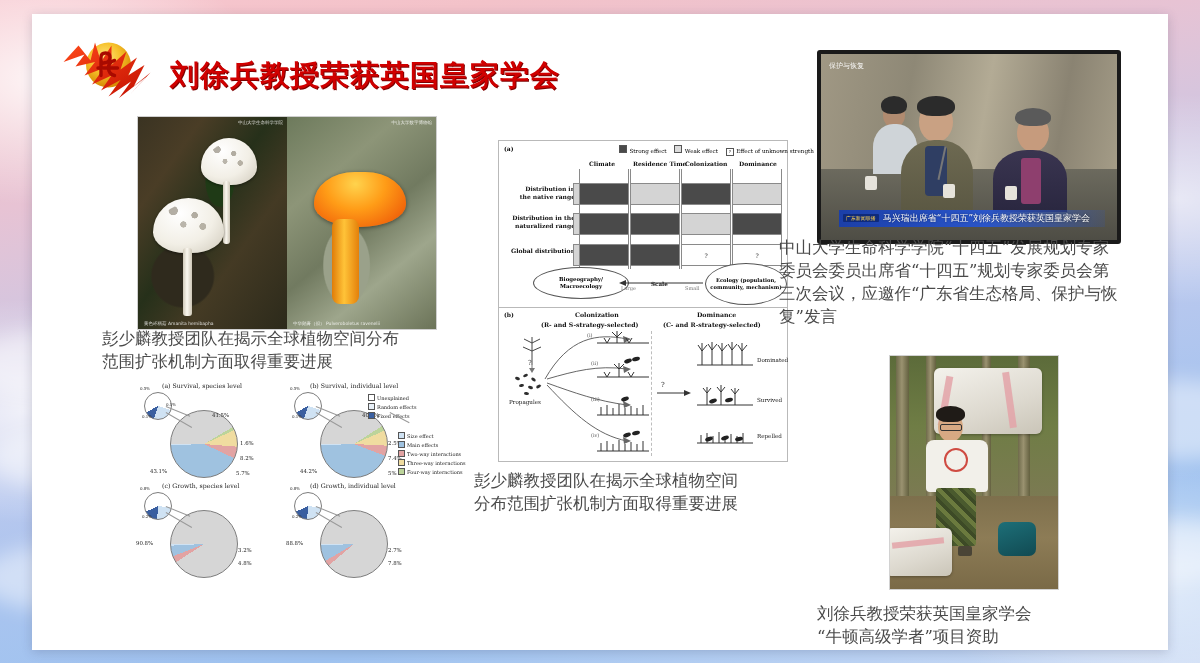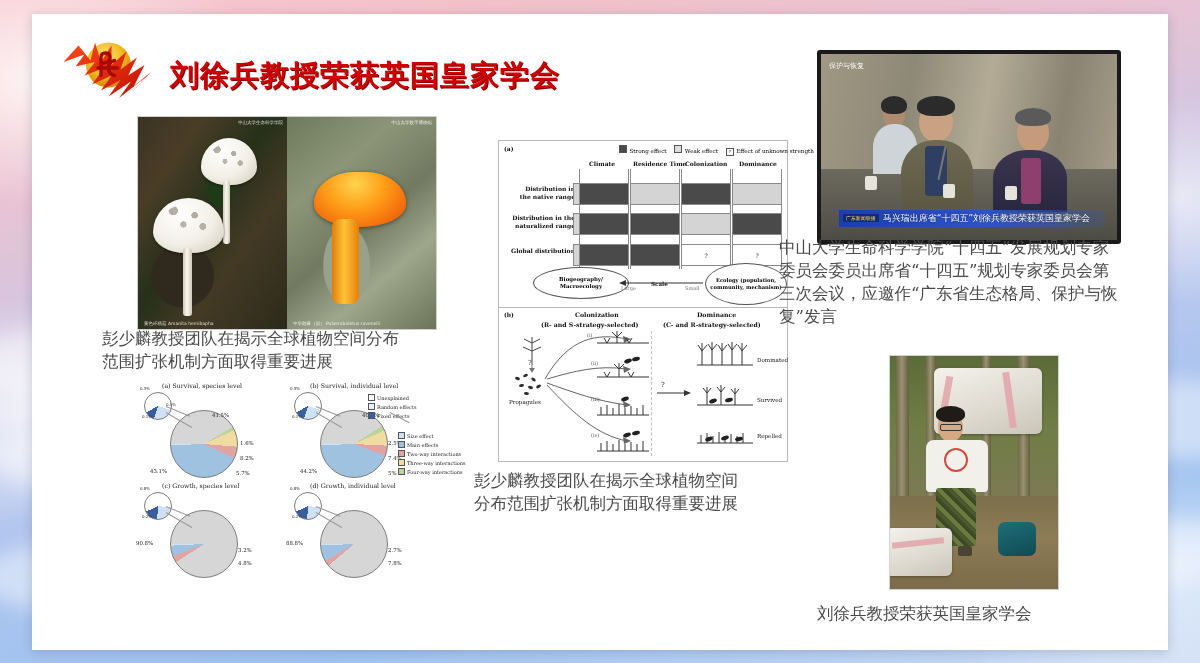--- a/index.html
+++ b/index.html
@@ -467,16 +467,17 @@
       <div style="position:absolute;left:48px;top:188px;width:14px;height:10px;background:#4a4436;border-radius:2px;"></div>
       <div style="position:absolute;left:68px;top:190px;width:14px;height:10px;background:#4a4436;border-radius:2px;"></div>
       <div class="sack" style="left:-4px;top:172px;width:66px;height:48px;">
         <div class="sack-stripe" style="left:6px;top:12px;width:52px;height:6px;transform:rotate(-6deg);"></div>
       </div>
       <div class="backpack" style="left:108px;top:166px;width:38px;height:34px;"></div>
     </div>
 
     <div class="cap" style="left:785px;top:588px;width:300px;text-align:left;">
       <div>刘徐兵教授荣获英国皇家学会</div>
+      <div>“牛顿高级学者”项目资助</div>
     </div>
 
   </div>
 </div>
 
 </body></html>

